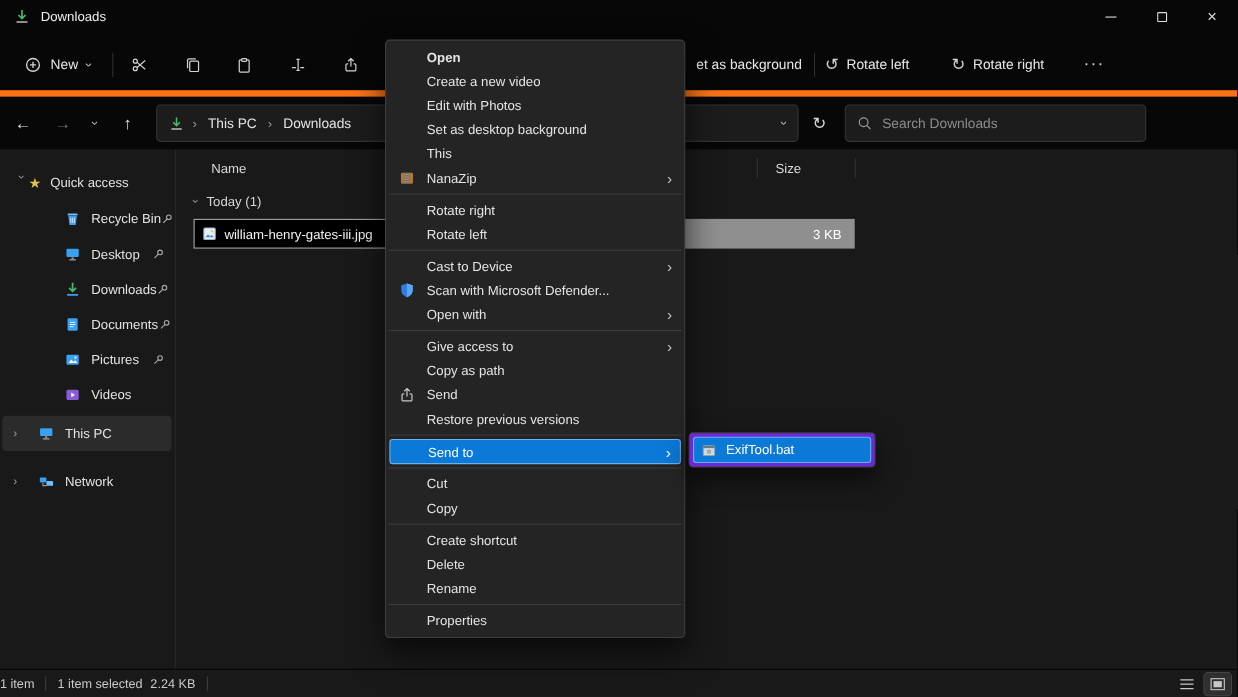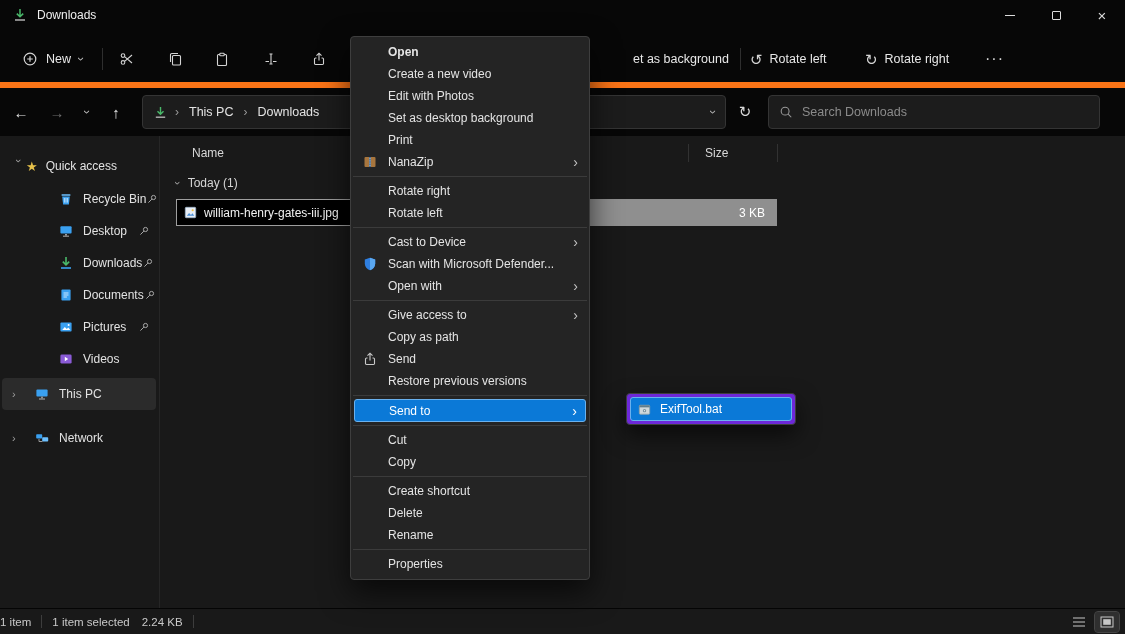--- a/index.html
+++ b/index.html
@@ -30,21 +30,21 @@
 .navrow{position:absolute;left:0;top:88px;width:100%;height:48px;background:#070707}
 .nav-btn{position:absolute;top:11px;width:26px;height:26px;display:flex;align-items:center;justify-content:center;color:#e4e4e4;font-size:15px;background:none;border:none;border-radius:4px}
 .nav-btn.dim{color:#6e6e6e}
 .nav-chev{font-size:12px;color:#bdbdbd}
 .rot90{display:inline-block;transform:rotate(90deg)}
 .addr{position:absolute;left:142px;top:7px;width:584px;height:34px;background:#1c1c1c;border:1px solid #343434;border-radius:4px;display:flex;align-items:center;padding:0 10px;gap:7px;font-size:12.5px}
 .crumb-sep{color:#9a9a9a;font-size:12px}
 .crumb{color:#e3e3e3;padding:2px 3px}
 .addr-caret{margin-left:auto;color:#b5b5b5;font-size:12px}
 .refresh-btn{position:absolute;left:731px;top:10px;width:28px;height:28px;display:flex;align-items:center;justify-content:center;background:none;border:none;color:#d9d9d9;font-size:15px;border-radius:4px}
-.search{position:absolute;left:768px;top:7px;width:332px;height:34px;background:#1c1c1c;border:1px solid #343434;border-radius:4px;display:flex;align-items:center;padding:4px 10px;gap:9px}
+.search{position:absolute;left:768px;top:7px;width:274px;height:34px;background:#1c1c1c;border:1px solid #343434;border-radius:4px;display:flex;align-items:center;padding:4px 10px;gap:9px}
 .search input{background:transparent;border:none;outline:none;color:#cfcfcf;font-size:12.5px;width:100%;font-family:"Liberation Sans",sans-serif}
 .search input::placeholder{color:#8b8b8b}
 
 
 .sidebar{position:absolute;left:0;top:136px;width:160px;height:472px;background:#191919;border-right:1px solid #262626}
 .sb-row{position:absolute;left:0;width:160px;display:flex;align-items:center}
 .sb-chev{width:14px;margin-left:12px;color:#9f9f9f;font-size:11px;flex:0 0 auto}
 .sb-star{color:#e5c04a;font-size:13px;margin-right:8px}
 .sb-label{color:#e2e2e2;font-size:12px;white-space:nowrap}
 .sb-item-icon{display:flex;flex:0 0 auto;margin-right:9px}
@@ -64,21 +64,21 @@
 .name-cell{position:absolute;left:0;top:0;width:179px;height:27px;background:#000000;border:1px solid #9e9e9e;display:flex;align-items:center;gap:6px;padding:0 6px;color:#f2f2f2;white-space:nowrap;overflow:hidden}
 
 
 .statusbar{position:absolute;left:0;top:608px;width:100%;height:26px;background:#191919;border-top:1px solid #050505;display:flex;align-items:center;font-size:11.5px;color:#c9c9c9}
 .sb-div{width:1px;height:13px;background:#3d3d3d}
 .status-views{position:absolute;right:6px;top:3px;display:flex;gap:4px}
 .view-btn{width:24px;height:20px;display:flex;align-items:center;justify-content:center;background:none;border:none;border-radius:3px}
 .view-btn.active{background:#2f2f2f;outline:1px solid #454545}
 
 
-.ctx-menu{position:absolute;left:350px;top:36px;width:240px;background:#242424;border:1px solid #3e3e3e;border-radius:4px;box-shadow:0 12px 30px rgba(0,0,0,.65);padding:4px 0;z-index:50}
+.ctx-menu{position:absolute;left:350px;top:36px;width:273px;background:#242424;border:1px solid #3e3e3e;border-radius:4px;box-shadow:0 12px 30px rgba(0,0,0,.65);padding:4px 0;z-index:50}
 .mi{position:relative;height:22px;display:flex;align-items:center;padding:0 26px 0 37px;color:#e4e4e4;font-size:12px}
 .mi-icon{position:absolute;left:11px;top:3px;width:16px;height:16px;display:flex}
 .mi-arrow{position:absolute;right:11px;top:50%;transform:translateY(-50%);color:#c2c2c2;font-size:14px;line-height:1}
 .mi.bold .mi-label{font-weight:bold}
 .mi.selected{background:#0b79d7;border:1px solid #6ab1ee;border-radius:3px;margin:0 3px;padding-left:34px;color:#fff;height:23px}
 .mi.selected .mi-arrow{color:#fff;right:8px}
 .msep{height:1px;background:#3b3b3b;margin:3px 2px}
 
 
 .submenu{position:absolute;left:626px;top:393px;width:170px;background:#6d28d9;border:1px solid #3e3e3e;border-radius:4px;box-shadow:0 10px 22px rgba(0,0,0,.6);padding:3px;z-index:60}
@@ -375,21 +375,21 @@
         <span>william-henry-gates-iii.jpg</span>
       </div>
       <span class="file-size">3 KB</span>
     </div>
   </main>
 
   <div class="statusbar">
     <span style="">1 item</span>
     <span class="sb-div" style="margin:0 10px"></span>
     <span>1 item selected</span>
-    <span style="margin-left:12px">2.24 KB</span>
+    <span style="margin-left:7px">2.24 KB</span>
     <span class="sb-div" style="margin-left:10px"></span>
     <div class="status-views">
       <button class="view-btn">
         <span style="display:flex">
           <svg width="14" height="12" viewBox="0 0 14 12">
               <path d="M1 2h12M1 6h12M1 10h12" stroke="#c8c8c8" stroke-width="1.2"></path>
             </svg>
         </span>
       </button>
       <button class="view-btn active">
@@ -410,21 +410,21 @@
     <div class="mi">
       <span class="mi-label">Create a new video</span>
     </div>
     <div class="mi">
       <span class="mi-label">Edit with Photos</span>
     </div>
     <div class="mi">
       <span class="mi-label">Set as desktop background</span>
     </div>
     <div class="mi">
-      <span class="mi-label">Print</span>
+      <span class="mi-label">This</span>
     </div>
     <div class="mi">
       <span class="mi-icon">
         <svg width="16" height="16" viewBox="0 0 16 16">
             <rect x="2.5" y="3" width="11" height="10" rx="1" fill="#a8763e"></rect>
             <rect x="7.2" y="3" width="1.6" height="10" fill="#3b6ea5"></rect>
             <path d="M8 4.2v1M8 6.4v1M8 8.6v1M8 10.8v1" stroke="#dfe8f2" stroke-width="0.8"></path>
           </svg>
       </span>
       <span class="mi-label">NanaZip</span>

